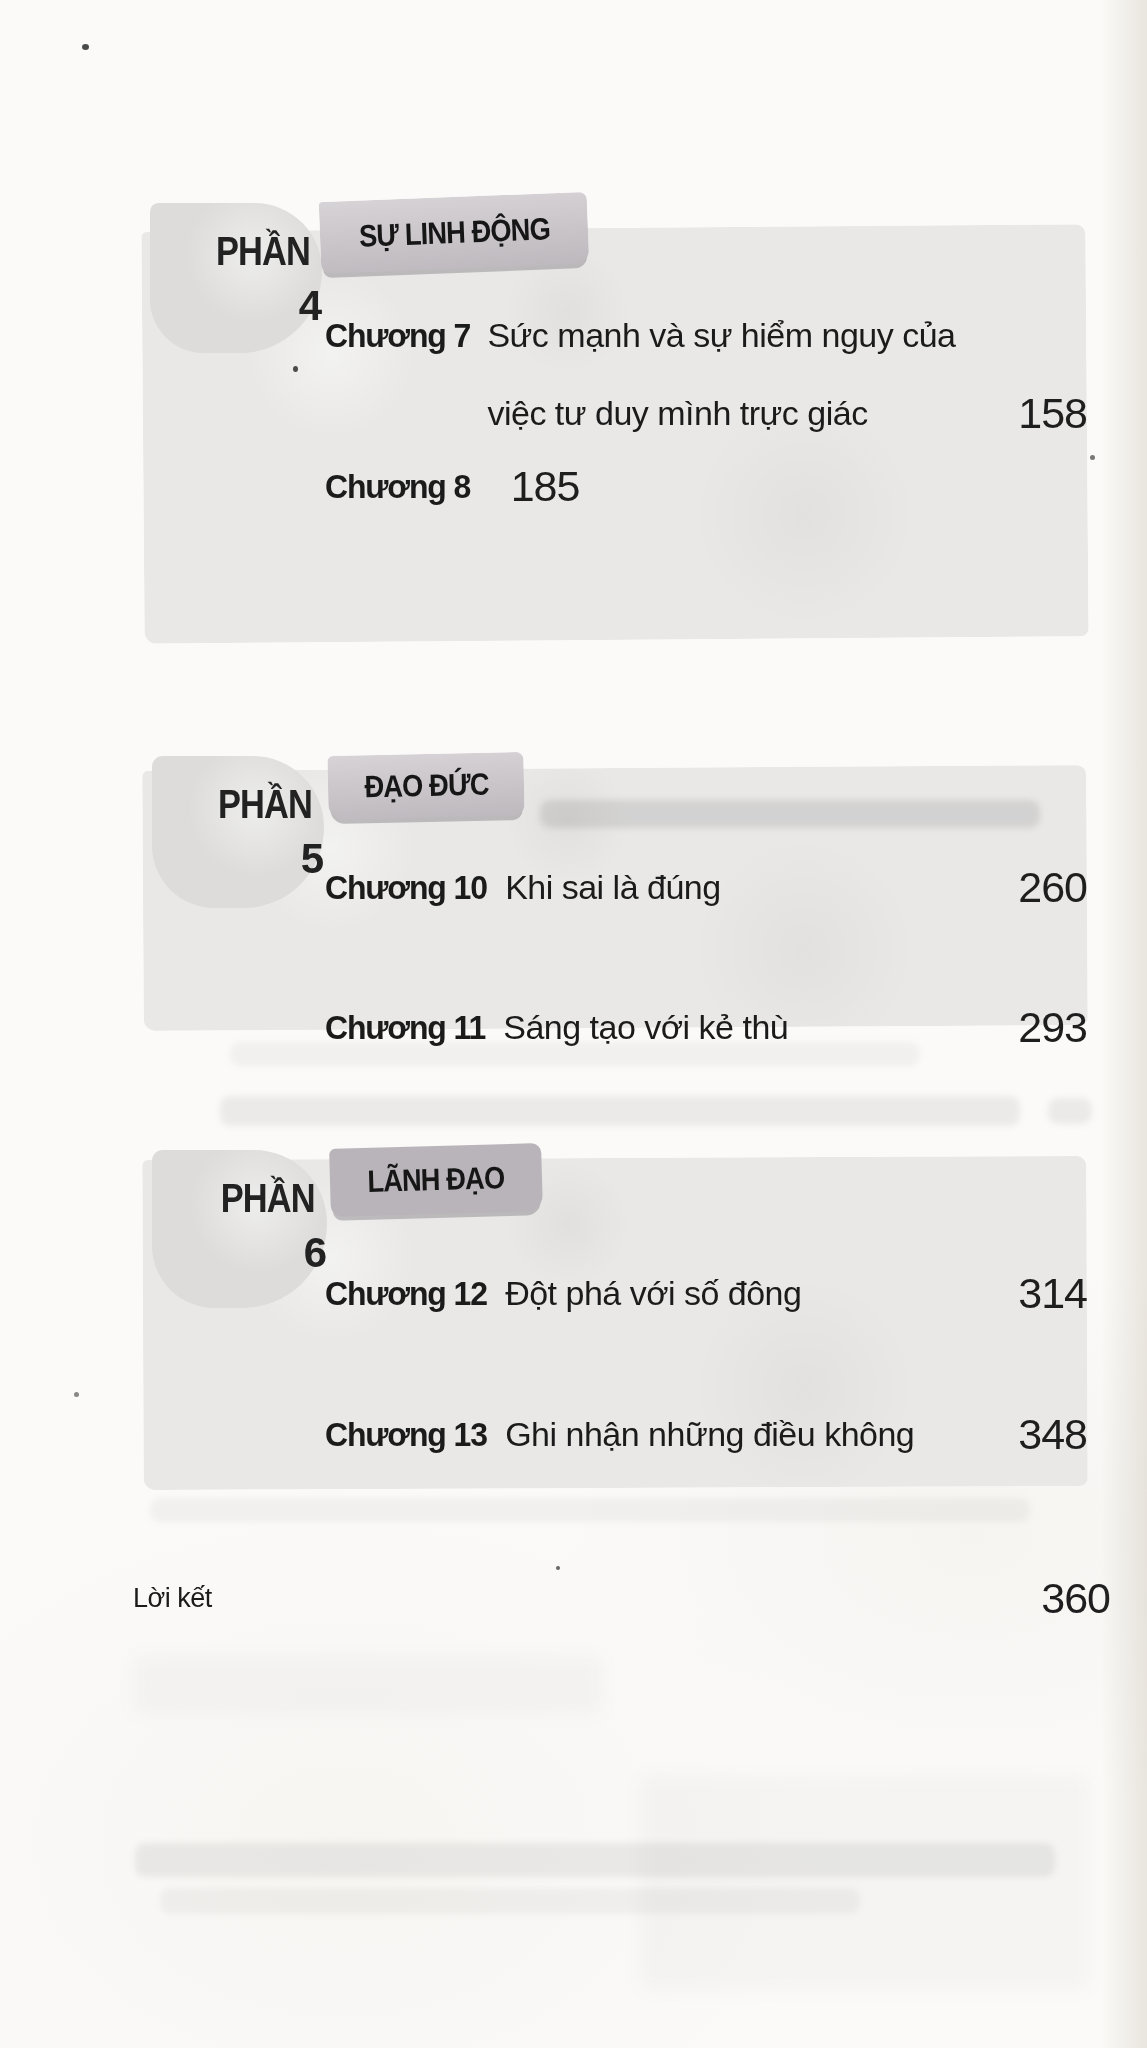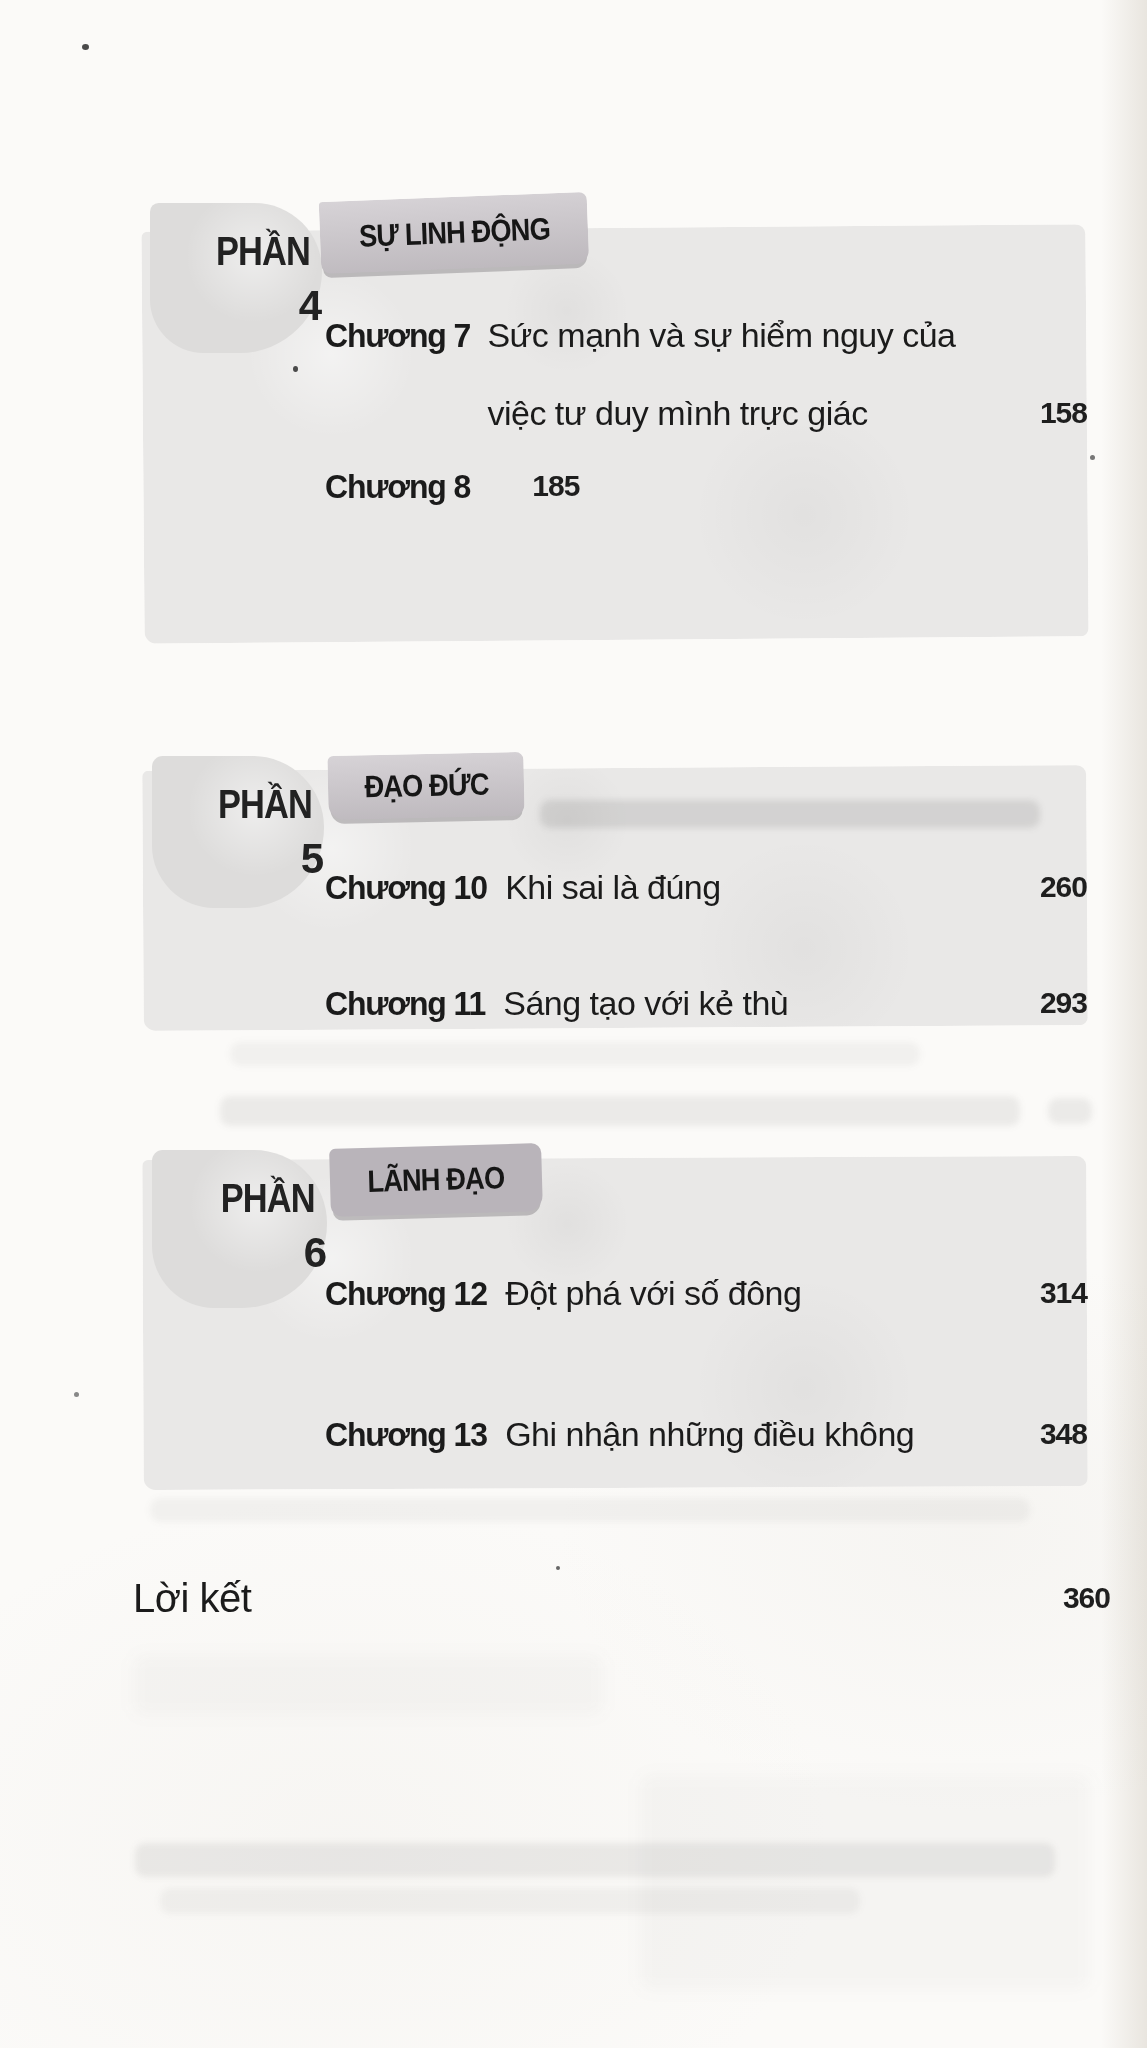--- a/index.html
+++ b/index.html
@@ -45,26 +45,26 @@
   .hb2{left:328px;top:754px;width:196px;height:64px;transform:rotate(-1.2deg);border-radius:6px 8px 12px 16px;}
   .hb3{left:330px;top:1146px;width:212px;height:68px;transform:rotate(-1.6deg);background:#b9b4ba;border-radius:6px 10px 16px 12px;}
   .heading-text{font-size:31px;font-weight:700;letter-spacing:-1px;transform:scaleX(0.88);
     color:#161616;white-space:nowrap;}
   .row{position:absolute;left:325px;width:762px;display:flex;}
   .chlabel{font-size:34px;font-weight:700;letter-spacing:-1.2px;line-height:78px;
     transform:scaleX(0.94);transform-origin:left bottom;margin-right:8px;white-space:nowrap;}
   .row.two .chlabel{align-self:flex-start;}
   .chtitle{flex:1;font-size:34px;line-height:78px;letter-spacing:-0.5px;}
   .chtitle .l2{display:block;}
-  .pagenum{font-size:30px;line-height:78px;min-width:92px;text-align:right;letter-spacing:-1px;align-self:flex-end;color:#1e1e1e;font-weight:bold;}
+  .pagenum{font-size:43px;line-height:78px;min-width:92px;text-align:right;letter-spacing:-1px;align-self:flex-end;color:#1e1e1e;}
   .r-ch7{top:296px;} .r-ch8{top:447px;} .r-ch9{top:544px;}
-  .r-ch10{top:848px;} .r-ch11{top:964px;}
+  .r-ch10{top:848px;} .r-ch11{top:988px;}
   .r-ch12{top:1254px;} .r-ch13{top:1395px;}
   .footer-row{position:absolute;left:133px;top:1568px;width:977px;display:flex;align-items:flex-end;}
-  .footer-label{font-size:40px;letter-spacing:-0.5px;line-height:60px;}
+  .footer-label{font-size:27px;letter-spacing:-0.5px;line-height:60px;}
   .footer-spacer{flex:1;}
   .ghost-title{
     position:absolute;left:130px;top:420px;width:920px;height:230px;
     font-size:168px;font-weight:700;letter-spacing:6px;color:rgba(70,68,70,0.085);
     transform:scaleX(-0.95);filter:blur(3px);white-space:nowrap;text-align:center;line-height:230px;
   }
   .ghost-band{position:absolute;border-radius:10px;filter:blur(3px);}
   .gb-dark{background:rgba(60,55,60,0.12);}
   .gb-mid{background:rgba(70,65,70,0.085);}
   .gb-faint{background:rgba(80,75,78,0.055);}

